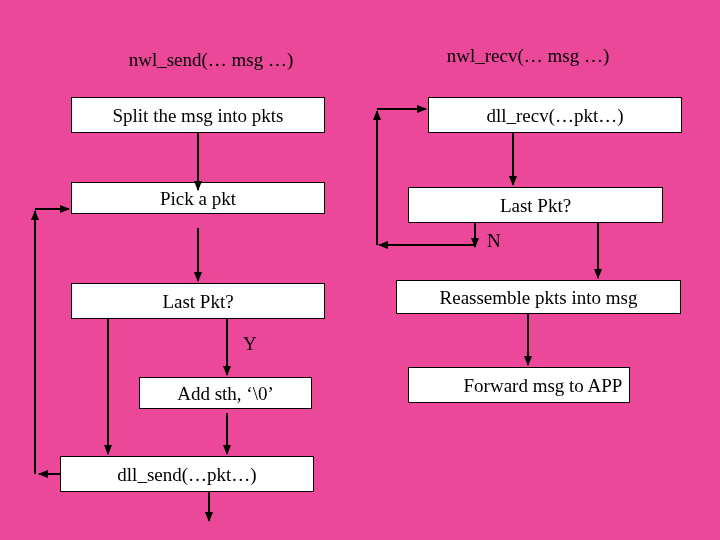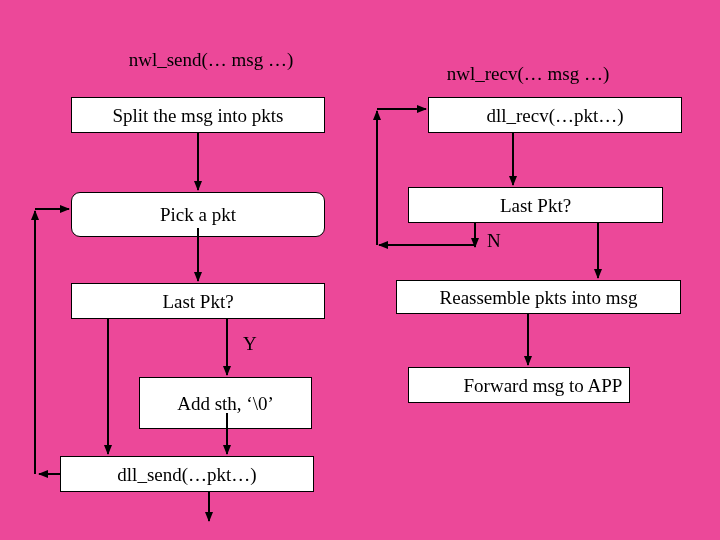--- a/index.html
+++ b/index.html
@@ -51,29 +51,29 @@
     height: 540px;
     pointer-events: none;
   }
 </style>
 </head>
 <body>
 
 <div id="canvas">
 
   <div class="caption" style="left:101px; top:50px; width:220px;">nwl_send(… msg …)</div>
-  <div class="caption" style="left:418px; top:64px; width:220px;">nwl_recv(… msg …)</div>
+  <div class="caption" style="left:418px; top:46px; width:220px;">nwl_recv(… msg …)</div>
 
   <div class="node" style="left:71px; top:97px; width:254px; height:36px;">Split the msg into pkts</div>
 
-  <div class="node" style="left:71px; top:192px; width:254px; height:45px;border-radius:9px;">Pick a pkt</div>
+  <div class="node" style="left:71px; top:182px; width:254px; height:32px;">Pick a pkt</div>
 
   <div class="node" style="left:71px; top:283px; width:254px; height:36px;">Last Pkt?</div>
 
-  <div class="node" style="left:139px; top:377px; width:173px; height:52px;">Add sth, ‘\0’</div>
+  <div class="node" style="left:139px; top:377px; width:173px; height:32px;">Add sth, ‘\0’</div>
 
   <div class="node" style="left:428px; top:97px; width:254px; height:36px;">dll_recv(…pkt…)</div>
 
   <div class="node" style="left:60px; top:456px; width:254px; height:36px;">dll_send(…pkt…)</div>
 
   <div class="node" style="left:408px; top:187px; width:255px; height:36px;">Last Pkt?</div>
 
   <div class="node" style="left:396px; top:280px; width:285px; height:34px;">Reassemble pkts into msg</div>
 
   <div class="node" style="left:408px; top:367px; width:222px; height:36px;padding-left:48px;">Forward msg to APP</div>

